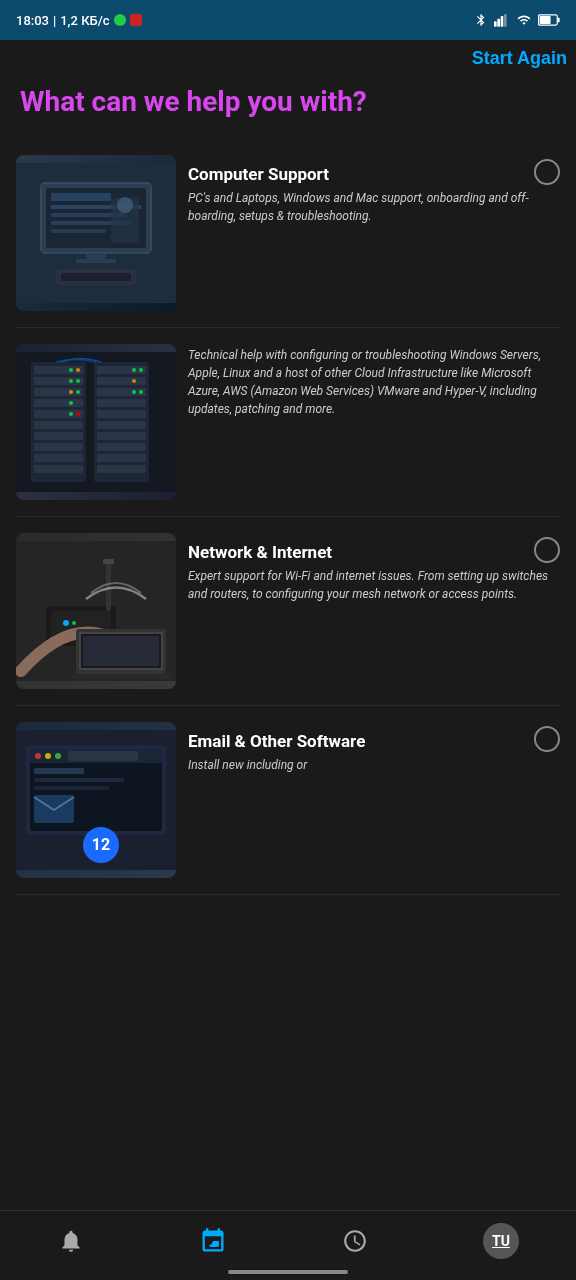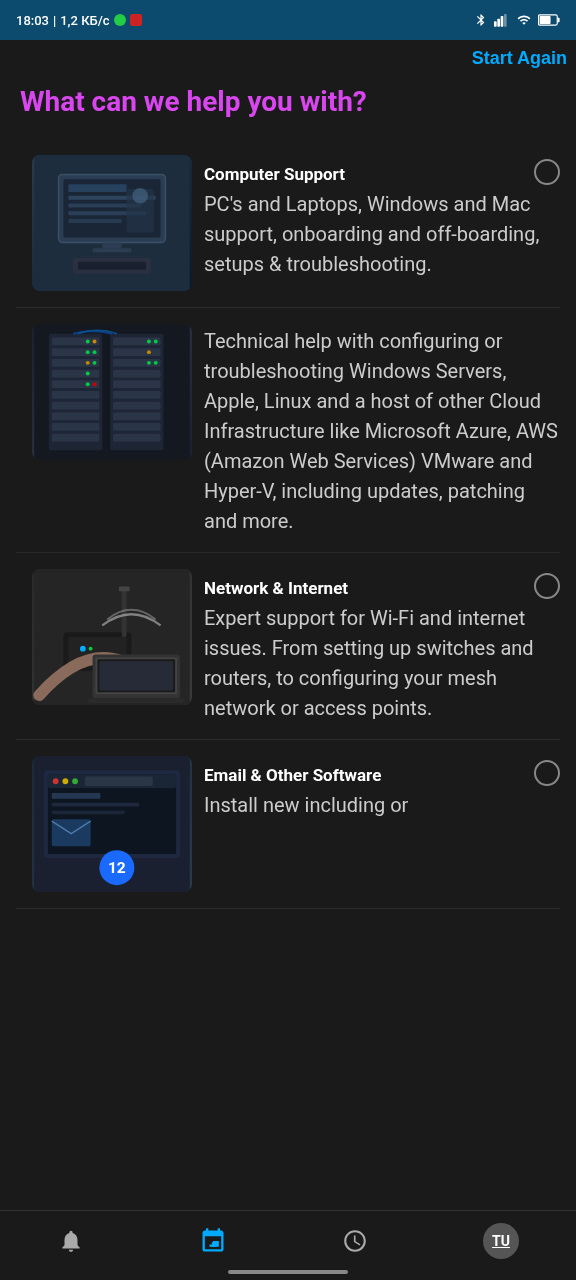--- a/index.html
+++ b/index.html
@@ -95,26 +95,25 @@
       align-items: flex-start;
       padding: 16px 0;
       border-bottom: 1px solid #2a2a2a;
       gap: 12px;
       cursor: pointer;
     }
 
     .option-image {
       width: 160px;
       min-width: 160px;
-      height: 136px;
+      height: 156px;
       border-radius: 8px;
       overflow: hidden;
       background: #333;
       flex-shrink: 0;
-      margin-left: 16px;
     }
 
     .option-image.computer {
       background: linear-gradient(135deg, #2a3a4a 0%, #1a2a3a 50%, #0a1a2a 100%);
       position: relative;
       display: flex;
       align-items: center;
       justify-content: center;
     }
     .option-image.server {
@@ -168,23 +167,24 @@
     .option-radio {
       width: 26px;
       height: 26px;
       border: 2px solid #888;
       border-radius: 50%;
       flex-shrink: 0;
       margin-top: 2px;
     }
 
     .option-description {
-      font-size: 20px;
+      font-size: 12px;
       color: #cccccc;
       line-height: 1.5;
+      font-style: italic;
     }
 
     
     .bottom-nav {
       position: fixed;
       bottom: 0;
       left: 0;
       width: 576px;
       background: #1a1a1a;
       border-top: 1px solid #333;

